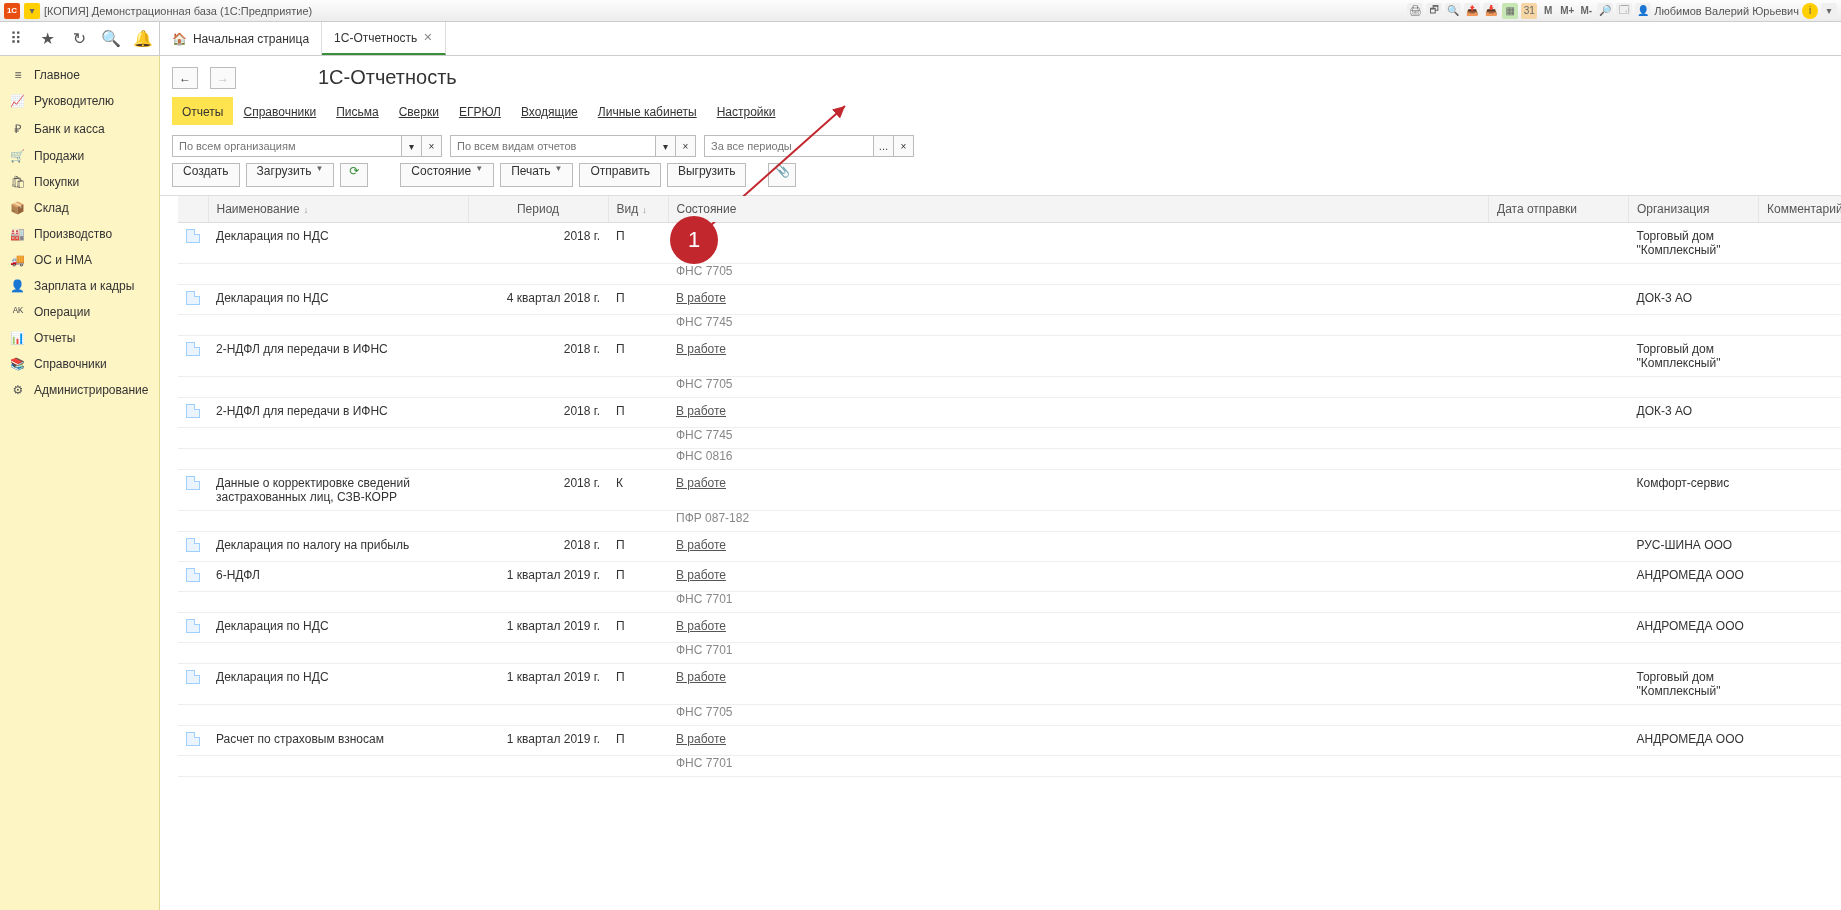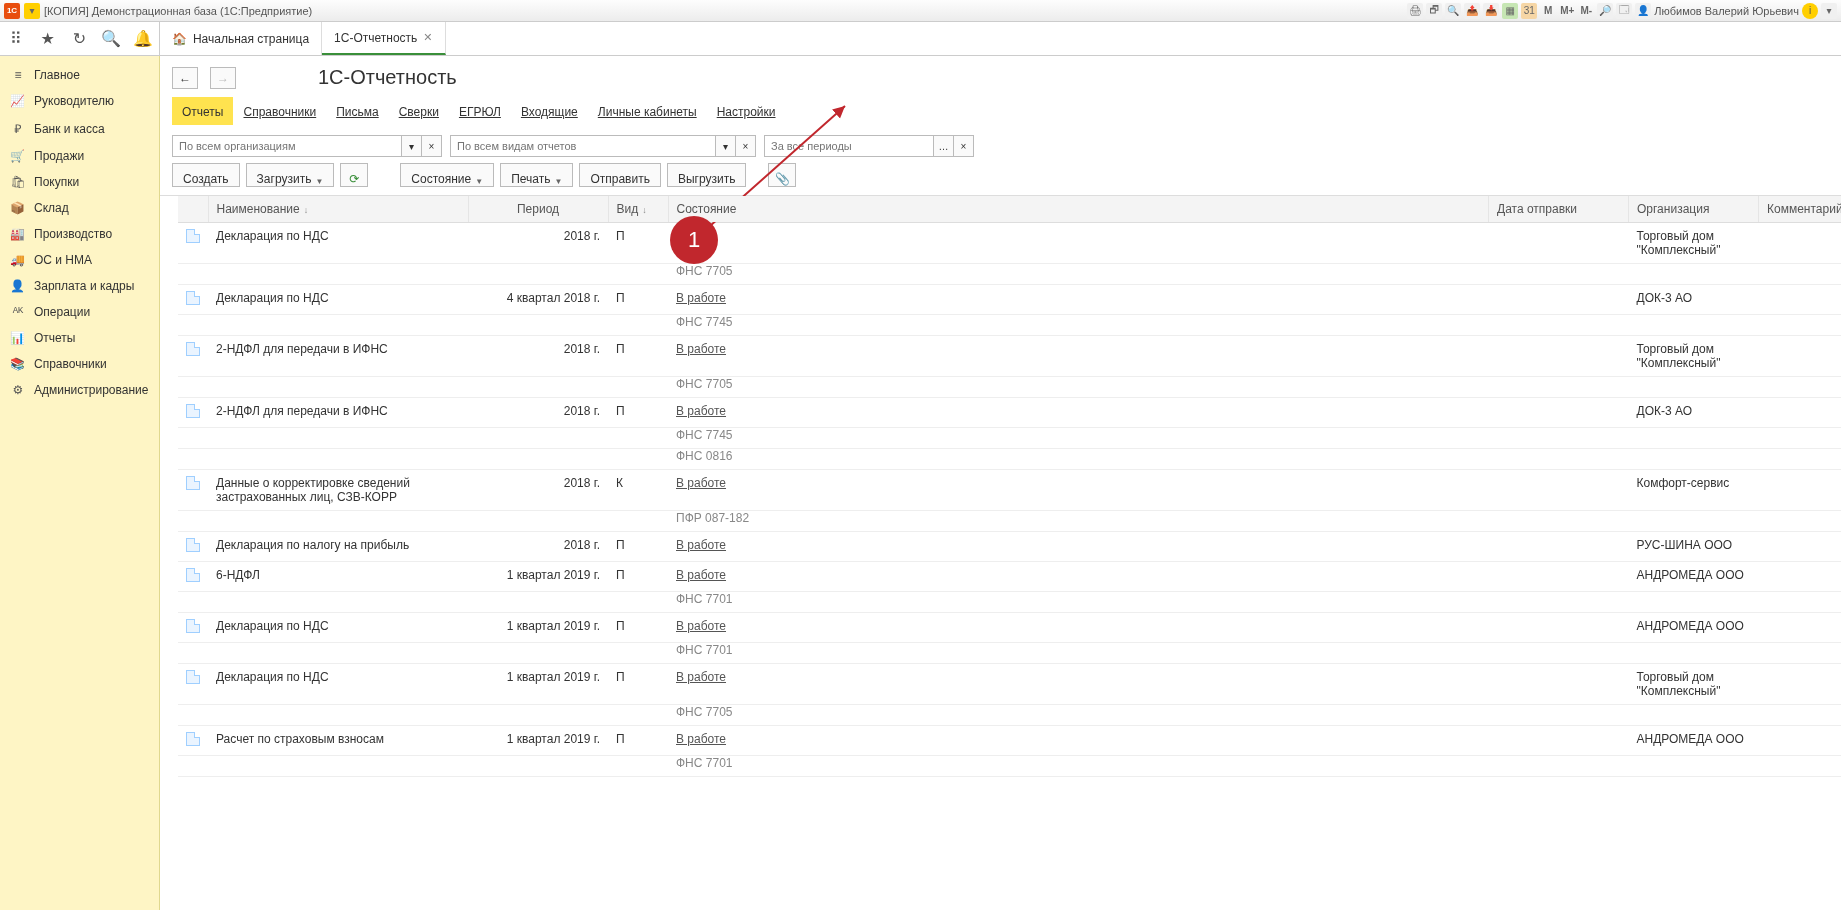--- a/index.html
+++ b/index.html
@@ -28,21 +28,21 @@
 .page-title { font-size: 20px; color: #333; margin-left: 70px; }
 .subtabs { display: flex; gap: 0; padding: 4px 12px 0; position: relative; }
 .subtab { padding: 8px 10px 6px; font-size: 12px; color: #333; cursor: pointer; text-decoration: underline; }
 .subtab.active { background: #ffe34f; text-decoration: none; }
 .annot-line { position: absolute; pointer-events: none; }
 .filters { display: flex; gap: 8px; padding: 10px 12px 6px; }
 .filter { display: flex; }
 .filter-input { border: 1px solid #bbb; height: 22px; padding: 0 6px; font-size: 11px; color: #888; }
 .filter-btn { width: 20px; height: 22px; border: 1px solid #bbb; border-left: none; background: #fafafa; font-size: 10px; display: flex; align-items: center; justify-content: center; cursor: pointer; }
 .actions { display: flex; gap: 6px; padding: 0 12px 8px; align-items: center; }
-.btn { height: 24px; border: 1px solid #bbb; background: #fafafa; padding: 0 10px; font-size: 12px; display: inline-flex; align-items: flex-end; gap: 4px; cursor: pointer; }
+.btn { height: 24px; border: 1px solid #bbb; background: #fafafa; padding: 0 10px; font-size: 12px; display: inline-flex; align-items: flex-start; gap: 4px; cursor: pointer; }
 .btn .caret { font-size: 8px; color: #666; }
 .btn.icon-only { padding: 0; width: 28px; justify-content: center; }
 .table-wrap { flex: 1; overflow: auto; border-top: 1px solid #ddd; }
 table { width: 100%; border-collapse: collapse; font-size: 12px; margin-left: 18px; }
 thead th { text-align: left; font-weight: normal; color: #555; background: #f4f4f4; border-bottom: 1px solid #ddd; border-right: 1px solid #e5e5e5; padding: 6px 8px; position: sticky; top: 0; }
 tbody td { padding: 6px 8px; vertical-align: top; border-bottom: 1px solid #eee; }
 tbody tr.sub td { border-bottom: 1px solid #eee; color: #888; padding-top: 0; }
 .doc-ico { width: 14px; height: 14px; border: 1px solid #9fcfff; background: #eaf4ff; display: inline-block; position: relative; }
 .doc-ico::after { content: ''; position: absolute; right: -1px; top: -1px; width: 5px; height: 5px; background: #fff; border-left: 1px solid #9fcfff; border-bottom: 1px solid #9fcfff; }
 .link { color: #555; text-decoration: underline; cursor: pointer; }
@@ -174,21 +174,21 @@
           <span class="subtab">Настройки</span>
         </div>
 
       <div class="filters">
         <div class="filter">
           <input class="filter-input" style="width: 230px;" placeholder="По всем организациям">
           <span class="filter-btn">▾</span>
           <span class="filter-btn">×</span>
         </div>
         <div class="filter">
-          <input class="filter-input" style="width: 266px;" placeholder="По всем видам отчетов">
+          <input class="filter-input" style="width: 206px;" placeholder="По всем видам отчетов">
           <span class="filter-btn">▾</span>
           <span class="filter-btn">×</span>
         </div>
         <div class="filter">
           <input class="filter-input" style="width: 170px;" placeholder="За все периоды">
           <span class="filter-btn">…</span>
           <span class="filter-btn">×</span>
         </div>
       </div>
 

